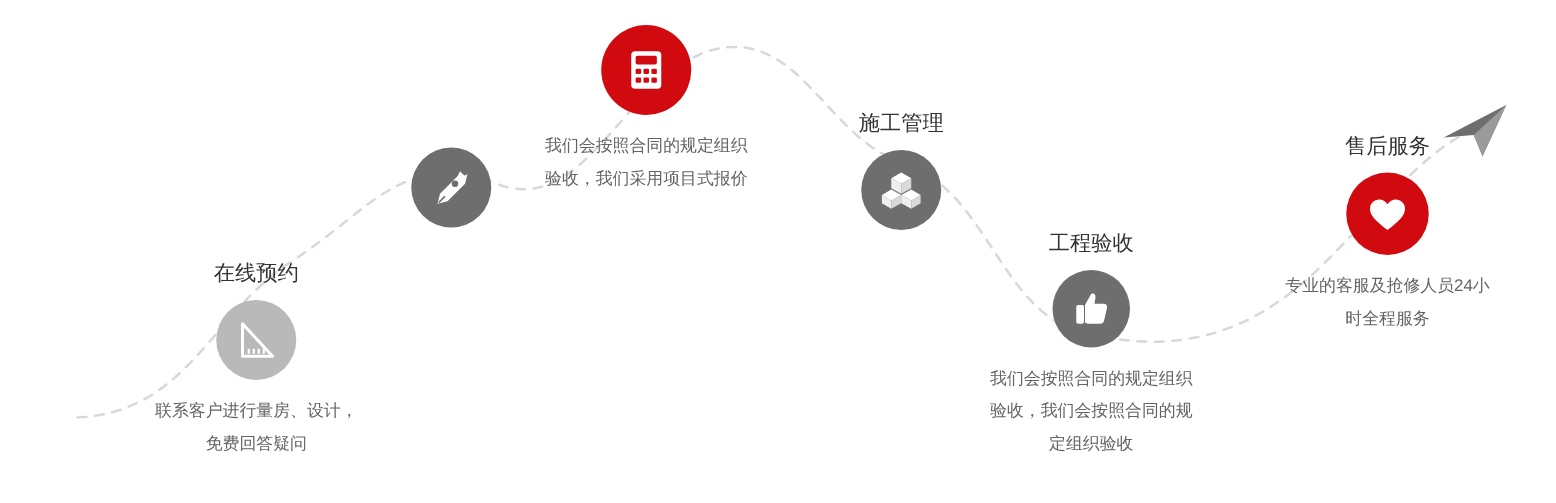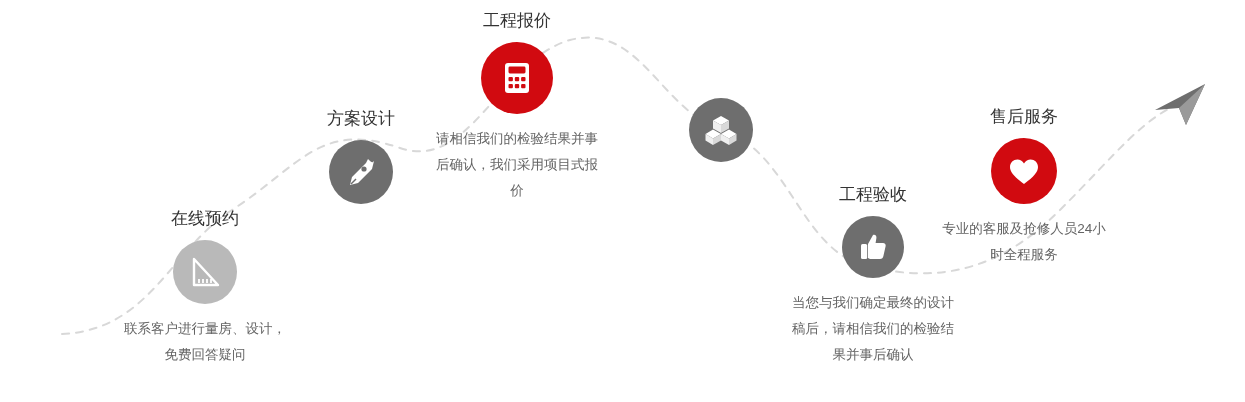--- a/index.html
+++ b/index.html
@@ -57,21 +57,21 @@
     font-size: 13.5px;
     color: #646464;
     line-height: 26px;
   }
   
   #step-1 { left: 120px;  top: 208px; }
   #step-2 { left: 276px;  top: 108px; }
   #step-3 { left: 432px;  top: 10px;  }
   #step-4 { left: 636px;  top: 88px;  }
   #step-5 { left: 788px;  top: 184px; }
-  #step-6 { left: 939px;  top: 106px; }
+  #step-6 { left: 1025px;  top: 106px; }
 
   #step-1 .step-icon { width: 64px; height: 64px; }
   #step-2 .step-icon { width: 64px; height: 64px; }
   #step-3 .step-icon { width: 72px; height: 72px; }
   #step-4 .step-icon { width: 64px; height: 64px; }
   #step-5 .step-icon { width: 62px; height: 62px; }
   #step-6 .step-icon { width: 66px; height: 66px; }
   svg { display: block; }
 </style>
 </head>
@@ -95,48 +95,47 @@
         <path d="M11 24 L11 28" stroke="#ffffff" stroke-width="1.8"></path>
         <path d="M15 24 L15 28" stroke="#ffffff" stroke-width="1.8"></path>
         <path d="M19 24 L19 28" stroke="#ffffff" stroke-width="1.8"></path>
         <path d="M23 24 L23 28" stroke="#ffffff" stroke-width="1.8"></path>
       </svg>
     </div>
     <div class="step-desc">联系客户进行量房、设计，免费回答疑问</div>
   </div>
 
   <div class="step" id="step-2">
-    <div class="step-title">方案设计</div>
     <div class="step-icon icon-gray">
       <svg width="34" height="34" viewBox="0 0 34 34">
         <path d="M24 4 C28 8 28 8 30 6 L28 14 L14 28 L6 30 L8 22 L22 8 Z" fill="#ffffff"></path>
         <circle cx="20" cy="14" r="2.6" fill="#6e6e6e"></circle>
         <path d="M7 29 L12 24" stroke="#6e6e6e" stroke-width="1.4"></path>
       </svg>
     </div>
   </div>
 
   <div class="step" id="step-3">
-    <div class="step-title">工程报价</div>
     <div class="step-icon icon-red">
       <svg width="38" height="38" viewBox="0 0 38 38">
         <rect x="7" y="4" width="24" height="30" rx="3" fill="#ffffff"></rect>
         <rect x="10.5" y="7.5" width="17" height="7" rx="1.4" fill="#d10a10"></rect>
         <rect x="10.5" y="18" width="4.4" height="4.2" rx="1" fill="#d10a10"></rect>
         <rect x="16.8" y="18" width="4.4" height="4.2" rx="1" fill="#d10a10"></rect>
         <rect x="23.1" y="18" width="4.4" height="4.2" rx="1" fill="#d10a10"></rect>
         <rect x="10.5" y="25" width="4.4" height="4.2" rx="1" fill="#d10a10"></rect>
         <rect x="16.8" y="25" width="4.4" height="4.2" rx="1" fill="#d10a10"></rect>
         <rect x="23.1" y="25" width="4.4" height="4.2" rx="1" fill="#d10a10"></rect>
       </svg>
     </div>
-    <div class="step-desc">请相信我们的检验结果并事后确认，我们采用项目式报价</div>
+    <div class="step-desc">我们会按照合同的规定组织验收，我们采用项目式报价</div>
   </div>
 
   <div class="step" id="step-4">
+    <div class="step-title">施工管理</div>
     <div class="step-icon icon-gray">
       <svg width="34" height="34" viewBox="0 0 34 34">
         <path d="M17 3 L25 7.5 L17 12 L9 7.5 Z" fill="#ffffff"></path>
         <path d="M9 7.5 L17 12 L17 20 L9 15.5 Z" fill="#efefef"></path>
         <path d="M25 7.5 L25 15.5 L17 20 L17 12 Z" fill="#d9d9d9"></path>
         <path d="M9 16.5 L17 21 L9 25.5 L1.5 21 Z" fill="#ffffff"></path>
         <path d="M1.5 21 L9 25.5 L9 32 L1.5 27.5 Z" fill="#efefef"></path>
         <path d="M17 21 L17 27.5 L9 32 L9 25.5 Z" fill="#d9d9d9"></path>
         <path d="M25 16.5 L32.5 21 L25 25.5 L17 21 Z" fill="#ffffff"></path>
         <path d="M17 21 L25 25.5 L25 32 L17 27.5 Z" fill="#efefef"></path>
@@ -146,21 +145,21 @@
   </div>
 
   <div class="step" id="step-5">
     <div class="step-title">工程验收</div>
     <div class="step-icon icon-gray">
       <svg width="32" height="32" viewBox="0 0 32 32">
         <path d="M11 13 L16 4 C18.4 3.4 19.6 4.8 19.4 7 L18.6 12 L26 12 C28 12 29 13.4 28.6 15.2 L26.4 25 C26 27 25 28 23 28 L13 28 L11 27 Z" fill="#ffffff"></path>
         <rect x="4" y="13" width="6.2" height="15" rx="1.6" fill="#ffffff"></rect>
       </svg>
     </div>
-    <div class="step-desc">当您与我们确定最终的设计稿后，请相信我们的检验结果并事后确认</div>
+    <div class="step-desc">我们会按照合同的规定组织验收，我们会按照合同的规定组织验收</div>
   </div>
 
   <div class="step" id="step-6">
     <div class="step-title">售后服务</div>
     <div class="step-icon icon-red">
       <svg width="36" height="36" viewBox="0 0 36 36">
         <path d="M18 31 C8 23.5 4 19 4 14 C4 9.6 7.4 6.5 11.4 6.5 C14 6.5 16.4 8 18 10.4 C19.6 8 22 6.5 24.6 6.5 C28.6 6.5 32 9.6 32 14 C32 19 28 23.5 18 31 Z" fill="#ffffff"></path>
       </svg>
     </div>
     <div class="step-desc">专业的客服及抢修人员24小时全程服务</div>

